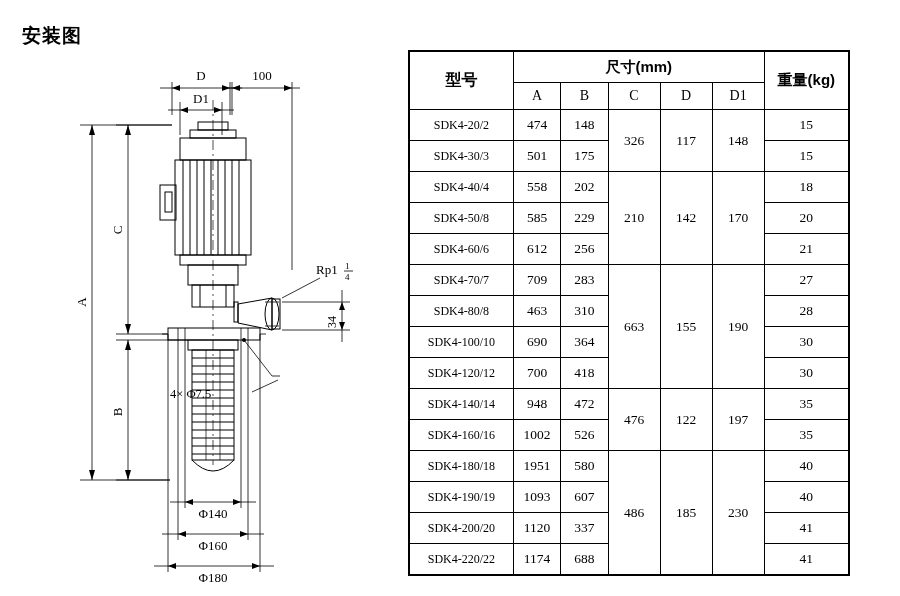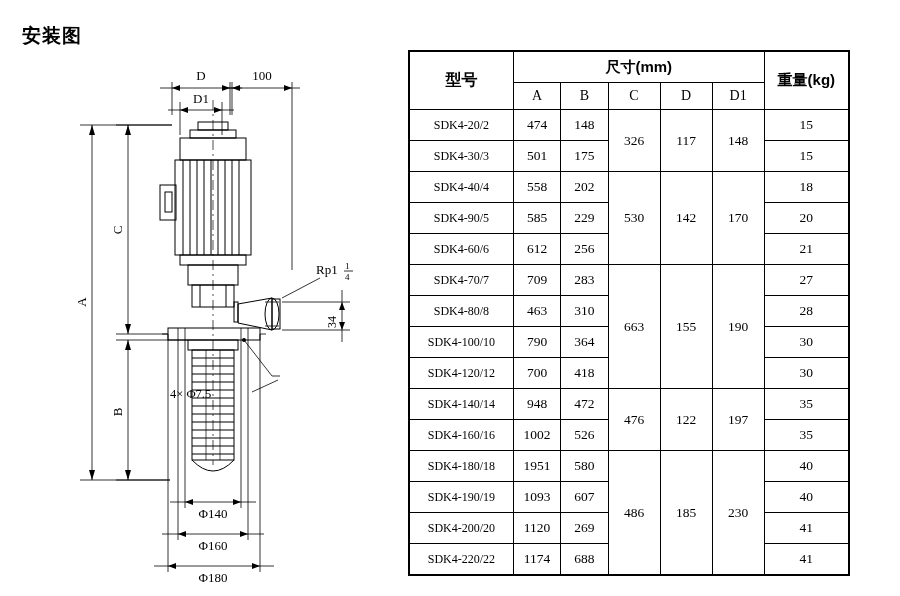--- a/index.html
+++ b/index.html
@@ -323,27 +323,27 @@
           <tr>
             <td class="model">SDK4-30/3</td>
             <td class="num">501</td>
             <td class="num">175</td>
             <td class="weight">15</td>
           </tr>
           <tr>
             <td class="model">SDK4-40/4</td>
             <td class="num">558</td>
             <td class="num">202</td>
-            <td class="span" rowspan="3">530</td>
+            <td class="span" rowspan="3">210</td>
             <td class="span" rowspan="3">142</td>
             <td class="span" rowspan="3">170</td>
             <td class="weight">18</td>
           </tr>
           <tr>
-            <td class="model">SDK4-90/5</td>
+            <td class="model">SDK4-50/8</td>
             <td class="num">585</td>
             <td class="num">229</td>
             <td class="weight">20</td>
           </tr>
           <tr>
             <td class="model">SDK4-60/6</td>
             <td class="num">612</td>
             <td class="num">256</td>
             <td class="weight">21</td>
           </tr>
@@ -357,21 +357,21 @@
             <td class="weight">27</td>
           </tr>
           <tr>
             <td class="model">SDK4-80/8</td>
             <td class="num">463</td>
             <td class="num">310</td>
             <td class="weight">28</td>
           </tr>
           <tr>
             <td class="model">SDK4-100/10</td>
-            <td class="num">790</td>
+            <td class="num">690</td>
             <td class="num">364</td>
             <td class="weight">30</td>
           </tr>
           <tr>
             <td class="model">SDK4-120/12</td>
             <td class="num">700</td>
             <td class="num">418</td>
             <td class="weight">30</td>
           </tr>
           <tr>
@@ -400,21 +400,21 @@
           </tr>
           <tr>
             <td class="model">SDK4-190/19</td>
             <td class="num">1093</td>
             <td class="num">607</td>
             <td class="weight">40</td>
           </tr>
           <tr>
             <td class="model">SDK4-200/20</td>
             <td class="num">1120</td>
-            <td class="num">269</td>
+            <td class="num">337</td>
             <td class="weight">41</td>
           </tr>
           <tr>
             <td class="model">SDK4-220/22</td>
             <td class="num">1174</td>
             <td class="num">688</td>
             <td class="weight">41</td>
           </tr>
         </tbody>
     </table>

